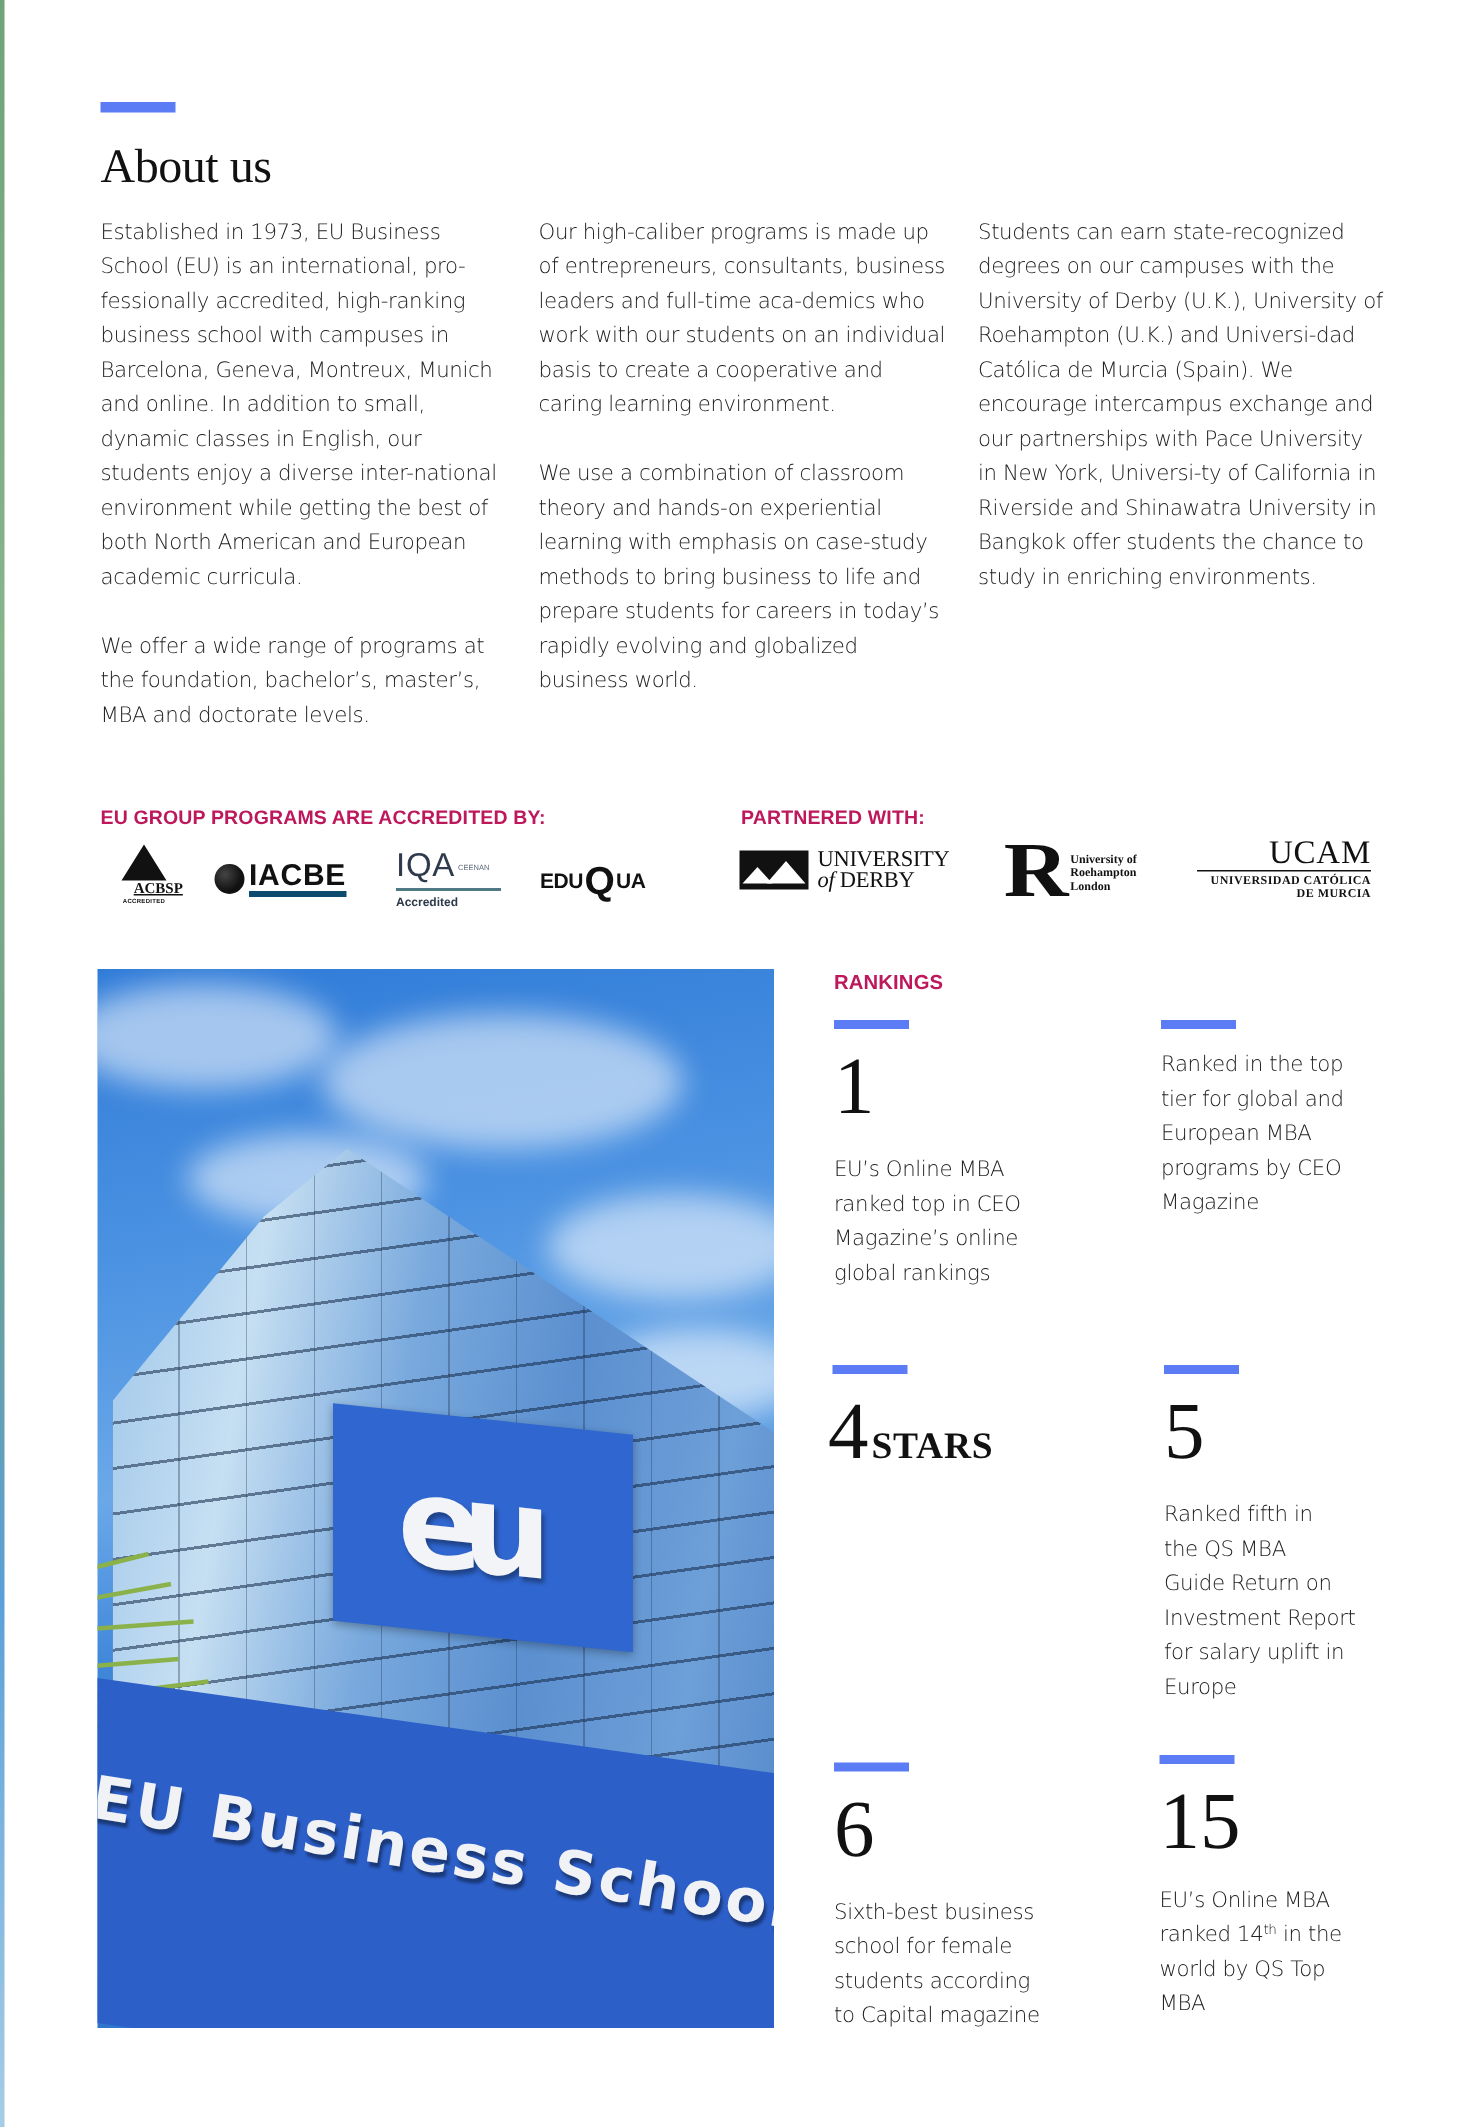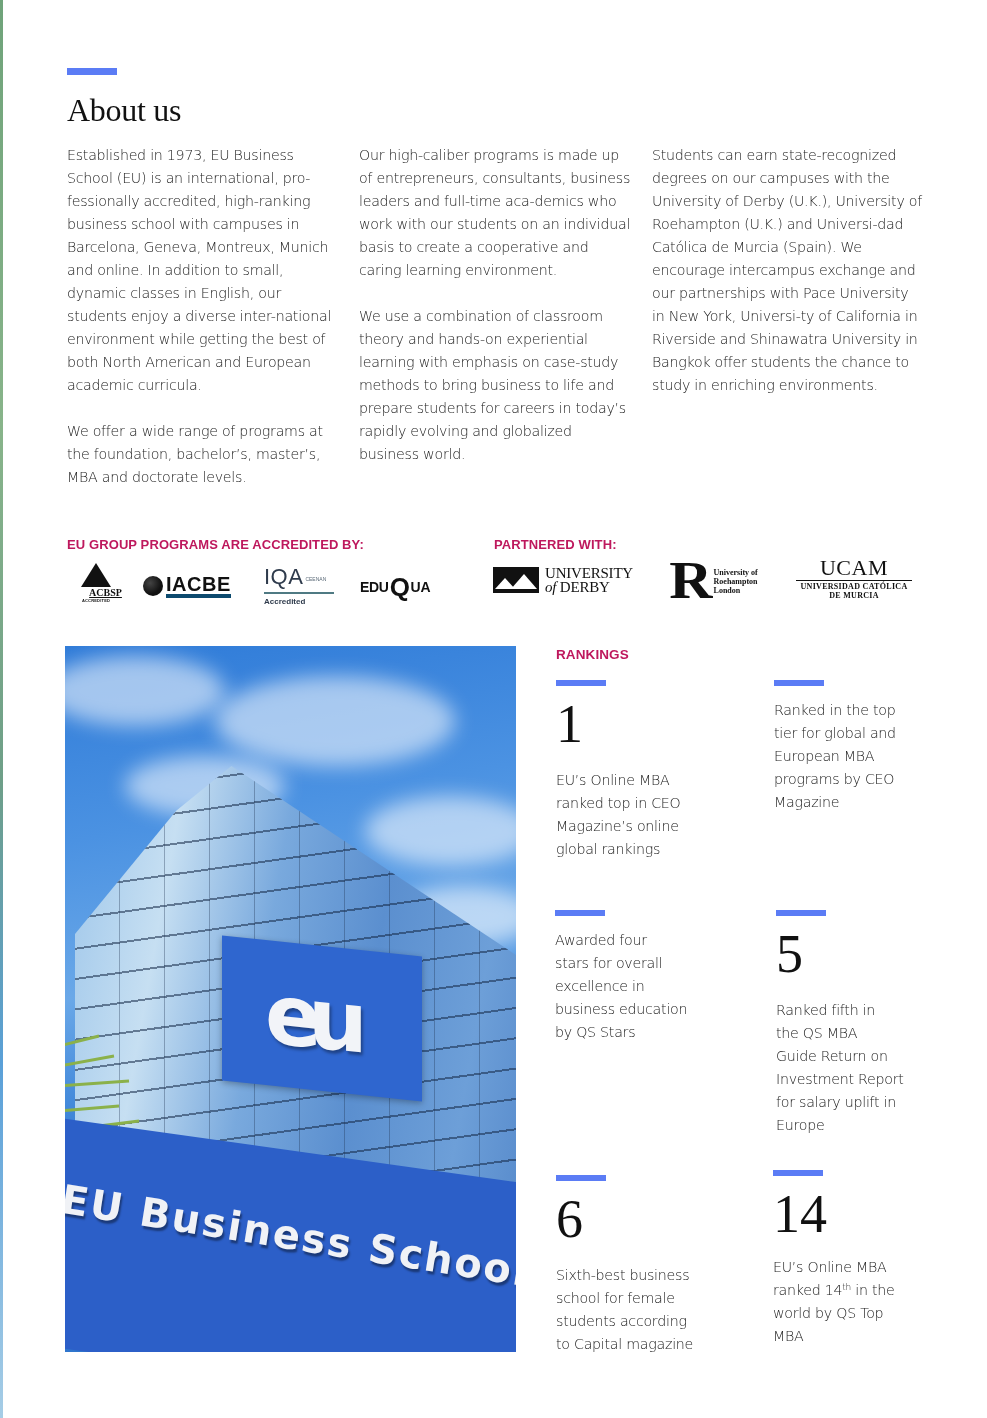--- a/index.html
+++ b/index.html
@@ -53,21 +53,21 @@
     .derby-mark { width: 46px; height: 26px; background: #111; position: relative; overflow: hidden; }
     .derby-mark:before { content: ""; position: absolute; left: 2px; bottom: 4px; width: 0; height: 0; border-left: 10px solid transparent; border-right: 10px solid transparent; border-bottom: 11px solid #fff; }
     .derby-mark:after { content: ""; position: absolute; left: 18px; bottom: 4px; width: 0; height: 0; border-left: 13px solid transparent; border-right: 13px solid transparent; border-bottom: 15px solid #fff; }
     .derby-text { font-family: "Liberation Serif", serif; font-size: 15px; line-height: 14px; color: #111; letter-spacing: -0.2px; }
     .derby-text i { font-style: italic; }
 
     .logo-roe { left: 672px; top: 558px; height: 46px; gap: 4px; }
     .roe-r { font-family: "Liberation Serif", serif; font-size: 52px; font-weight: 900; line-height: 46px; color: #111; transform: scaleX(1.15); }
     .roe-text { font-family: "Liberation Serif", serif; font-size: 8px; font-weight: bold; line-height: 9px; color: #111; }
 
-    .logo-ucam { left: 794px; top: 558px; width: 120px; flex-direction: column; }
+    .logo-ucam { left: 794px; top: 558px; width: 120px; flex-direction: column; align-items: flex-end; }
     .ucam-big { font-family: "Liberation Serif", serif; font-size: 22px; line-height: 20px; color: #111; letter-spacing: 0.5px; }
     .ucam-line { width: 116px; height: 1px; background: #111; margin: 2px 0 1px; }
     .ucam-sub { font-family: "Liberation Serif", serif; font-size: 8px; font-weight: bold; line-height: 9px; text-align: center; letter-spacing: 0.3px; text-transform: uppercase; }
 
     
     .photo { position: absolute; left: 65px; top: 646px; width: 451px; height: 706px; overflow: hidden;
       background: linear-gradient(170deg, #2f7bd8 0%, #4b92e2 25%, #6aa8e8 45%, #3f86d9 60%, #2a70c9 100%); }
     .cloud { position: absolute; border-radius: 50%; background: rgba(255,255,255,0.55); filter: blur(10px); }
     .building { position: absolute; left: 10px; top: 120px; width: 460px; height: 560px;
       background: repeating-linear-gradient(172deg, rgba(20,40,70,0.55) 0px, rgba(20,40,70,0.55) 2px, transparent 2px, transparent 30px),
@@ -204,25 +204,21 @@
   <div class="rank-bar"></div>
   <div class="rank-desc">Ranked in the top
 tier for global and
 European MBA
 programs by CEO
 Magazine</div>
 </div>
 
 <div class="rank-item" style="left:552px; top:910px;">
   <div class="rank-bar" style="margin-left:3px;"></div>
-  <div class="rank-desc" style="margin-left:3px;">Awarded four
-stars for overall
-excellence in
-business education
-by QS Stars</div>
+  <div class="rank-num"><span>4</span><span class="suffix">STARS</span></div>
 </div>
 
 <div class="rank-item" style="left:776px; top:910px;">
   <div class="rank-bar"></div>
   <div class="rank-num">5</div>
   <div class="rank-desc">Ranked fifth in
 the QS MBA
 Guide Return on
 Investment Report
 for salary uplift in
@@ -233,18 +229,18 @@
   <div class="rank-bar"></div>
   <div class="rank-num">6</div>
   <div class="rank-desc">Sixth-best business
 school for female
 students according
 to Capital magazine</div>
 </div>
 
 <div class="rank-item" style="left:773px; top:1170px;">
   <div class="rank-bar"></div>
-  <div class="rank-num" style="margin-top:8px; height:55px;">14</div>
+  <div class="rank-num" style="margin-top:8px; height:55px;">15</div>
   <div class="rank-desc"><span>EU’s Online MBA
 ranked 14</span><sup>th</sup><span> in the
 world by QS Top
 MBA</span></div>
 </div>
 
 </body></html>

